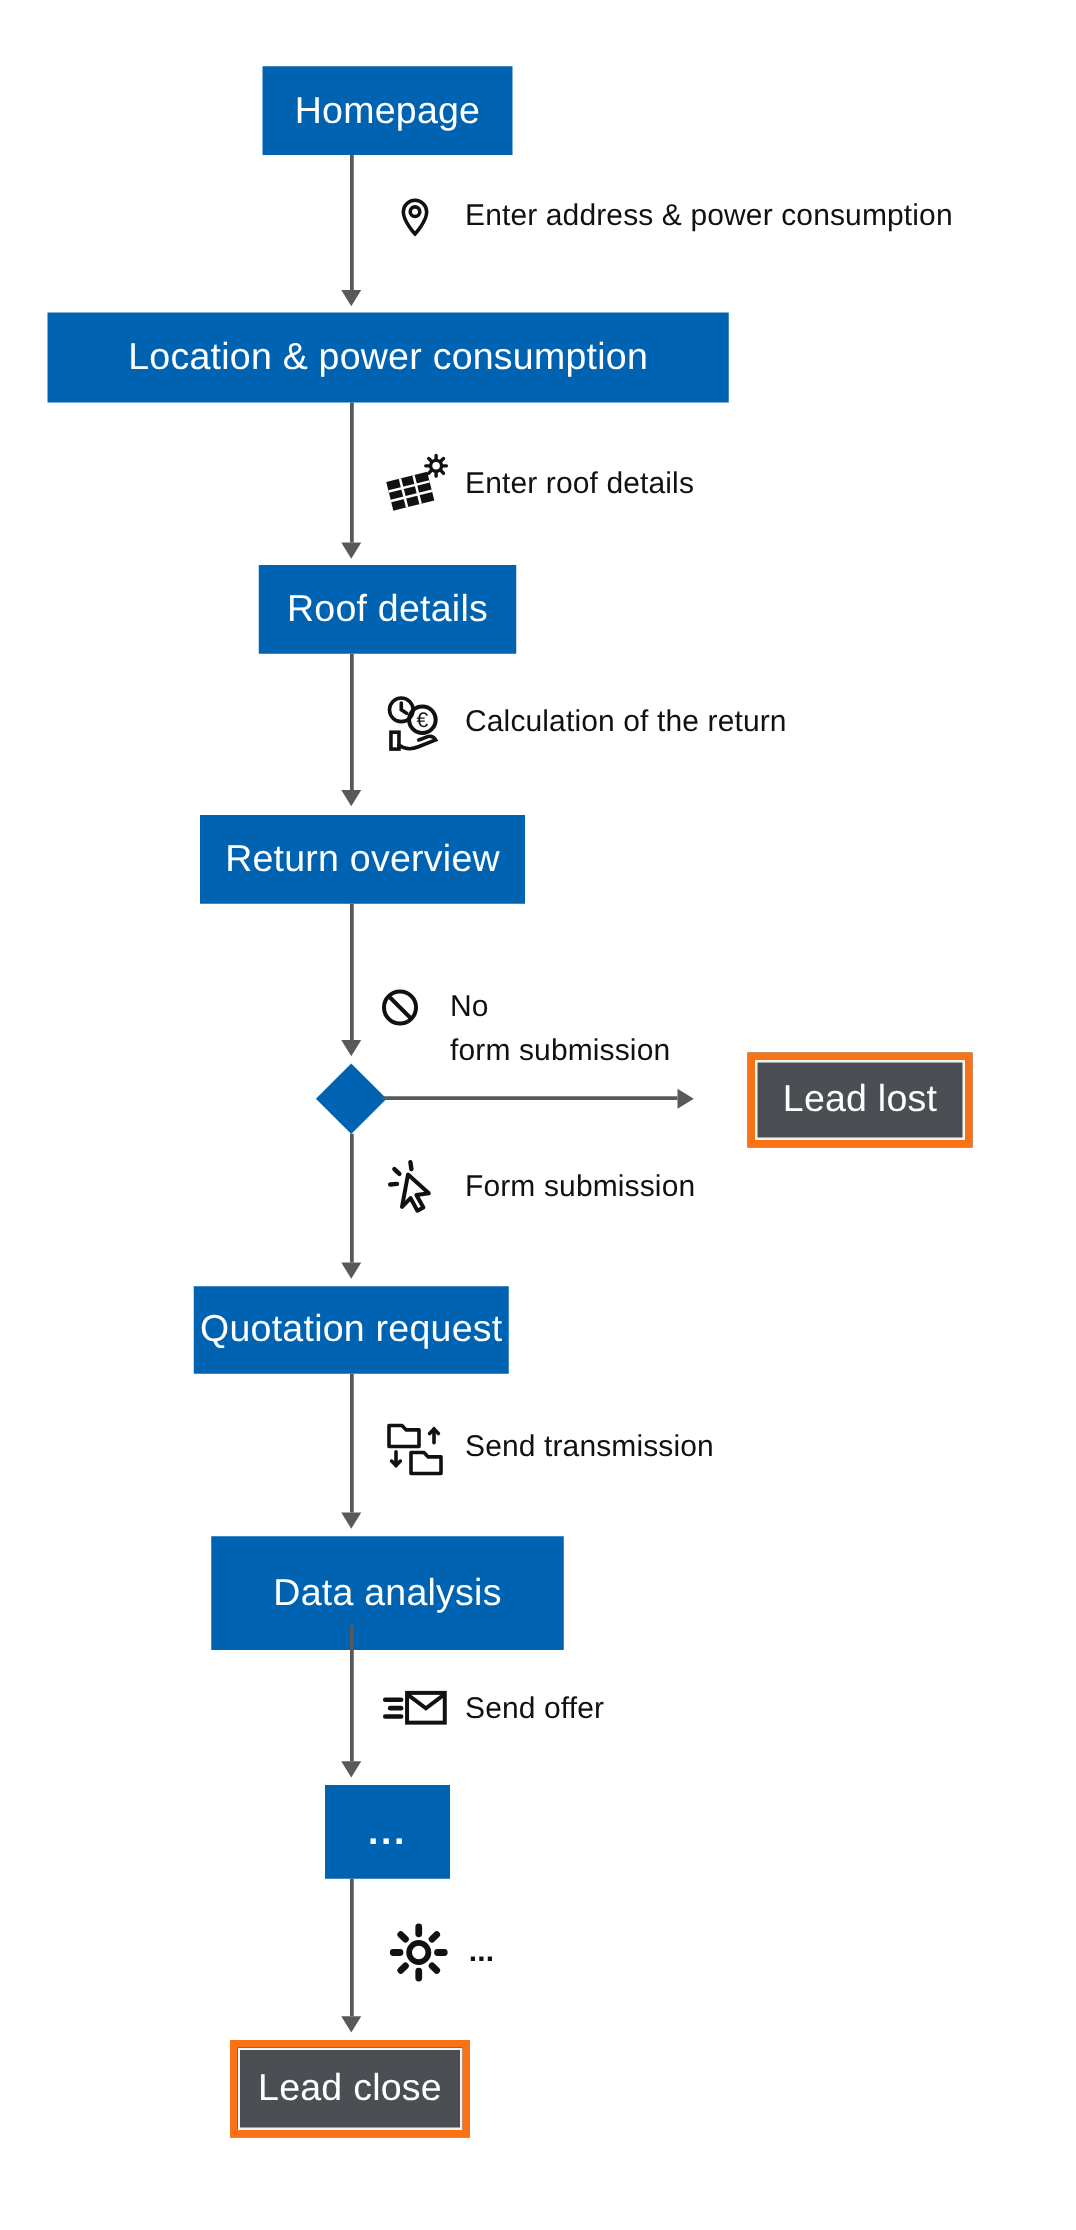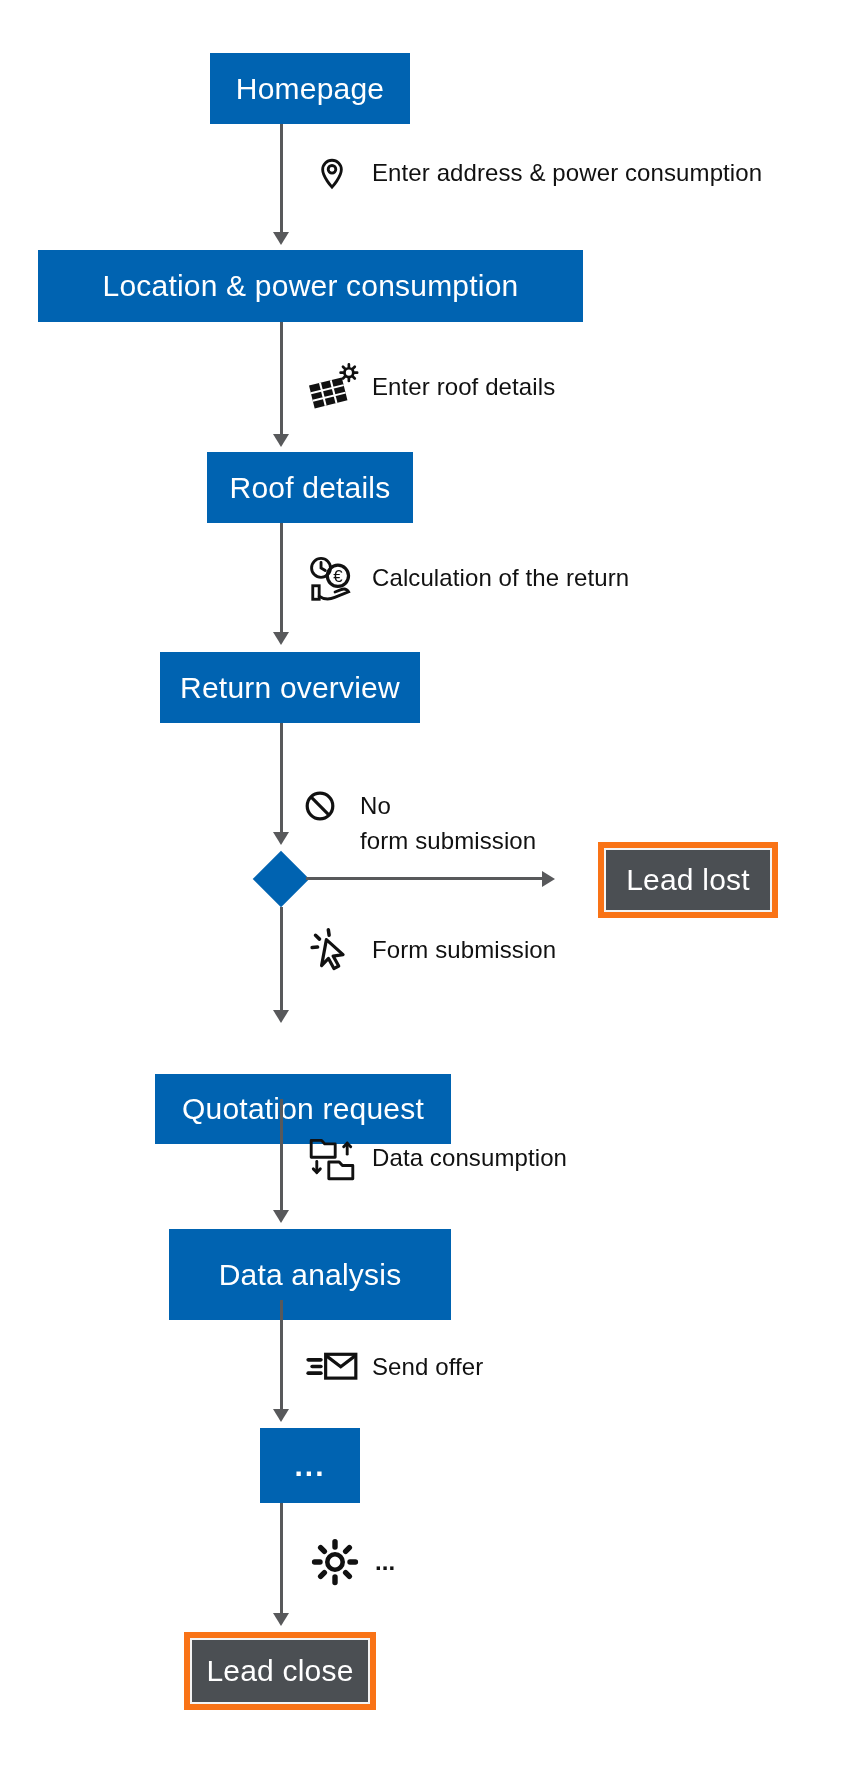--- a/index.html
+++ b/index.html
@@ -19,21 +19,21 @@
   .node.dark{
     background:#4b4f53;border:6px solid #f97316;
     box-shadow:inset 0 0 0 2px #f4f4f4;
   }
   
   #n-homepage {left:182px;top:53px;width:200px;height:71px;}
   #n-location {left:10px;top:250px;width:545px;height:72px;}
   #n-roof     {left:179px;top:452px;width:206px;height:71px;}
   #n-return   {left:132px;top:652px;width:260px;height:71px;}
   #n-leadlost {left:570px;top:842px;width:180px;height:76px;}
-  #n-quote    {left:127px;top:1074px;width:296px;height:70px;}
+  #n-quote    {left:127px;top:1029px;width:252px;height:70px;}
   #n-data     {left:141px;top:1229px;width:282px;height:91px;}
   #n-more     {left:232px;top:1428px;width:100px;height:75px;font-weight:bold;letter-spacing:2px;}
   #n-leadclose{left:156px;top:1632px;width:192px;height:78px;}
 
   
   .diamond{
     position:absolute;left:261px;top:859px;width:40px;height:40px;
     background:#0063b1;transform:rotate(45deg);
   }
 
@@ -179,21 +179,21 @@
           <path d="M13 17.5h6.5l2 2.2H28v8.3H13z"></path>
         </g>
         <g fill="none" stroke="#111" stroke-width="1.8" stroke-linecap="round">
           <path d="M24.5 12.6V5.8"></path>
           <path d="M22.3 8L24.5 5.8 26.7 8"></path>
           <path d="M5.5 17.2v6.8"></path>
           <path d="M3.3 21.8L5.5 24l2.2-2.2"></path>
         </g>
       </svg>
     </span>
-    <span class="lbl">Data consumption</span>
+    <span class="lbl">Send transmission</span>
   </div>
 
   <div class="edge" style="left:305px;top:1347px;">
     <span class="icon">
       <svg width="54" height="40" viewBox="0 0 34 24">
         <rect x="13" y="4" width="19" height="15" fill="none" stroke="#111" stroke-width="2"></rect>
         <path d="M13.5 5l9 6.8 9-6.8" fill="none" stroke="#111" stroke-width="2"></path>
         <g stroke="#111" stroke-width="2.3" stroke-linecap="round">
           <path d="M2 7.5h8"></path>
           <path d="M4.5 11.7h5.5"></path>

